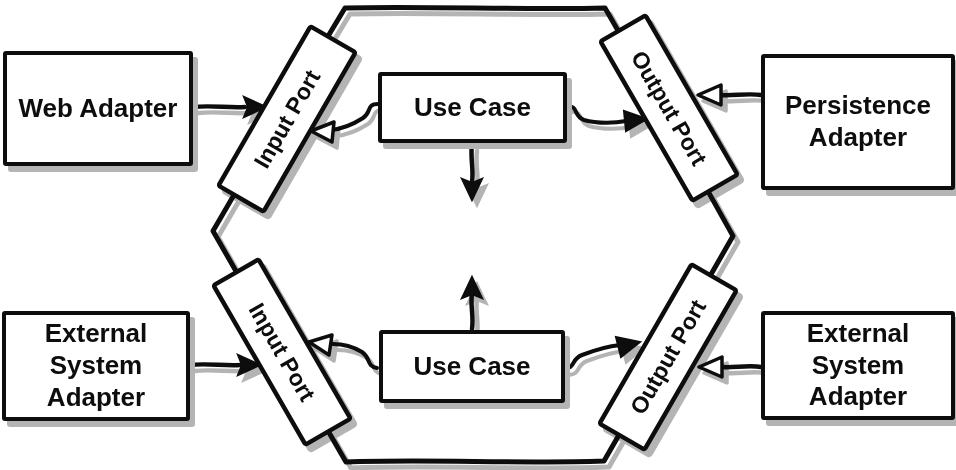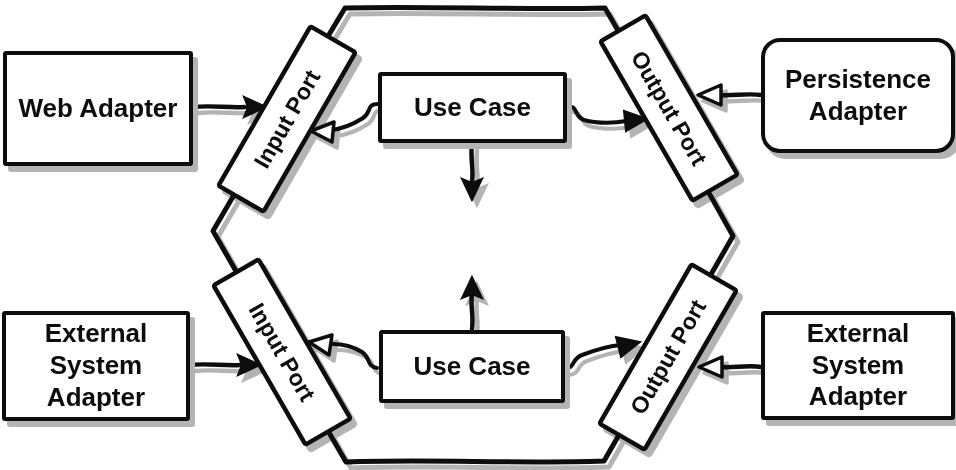--- a/index.html
+++ b/index.html
@@ -27,21 +27,21 @@
     align-items: center;
     justify-content: center;
     text-align: center;
     font-weight: bold;
     font-size: 26px;
     line-height: 1.22;
     color: #0d0d0d;
     white-space: pre-line;
   }
   .web-adapter          { left: 3px;   top: 51px;  width: 190px; height: 115px; }
-  .persistence-adapter  { left: 761px; top: 38px;  width: 194px; height: 115px; border-radius: 19px; }
+  .persistence-adapter  { left: 761px; top: 54px;  width: 194px; height: 136px; }
   .external-left        { left: 2px;   top: 311px; width: 188px; height: 110px; }
   .external-right       { left: 761px; top: 311px; width: 194px; height: 109px; }
   .use-case-top         { left: 378px; top: 72px;  width: 189px; height: 71px; }
   .entity               { left: 378px; top: 203px; width: 189px; height: 69px; }
   .use-case-bottom      { left: 379px; top: 330px; width: 186px; height: 73px; }
   .port-label {
     font-family: "Liberation Sans", sans-serif;
     font-weight: bold;
     font-size: 23px;
     fill: #0d0d0d;

